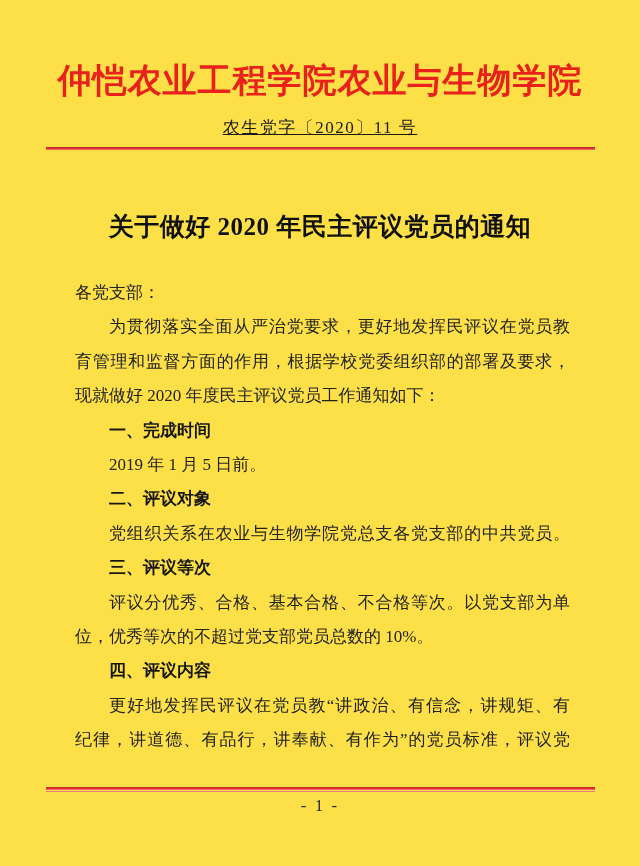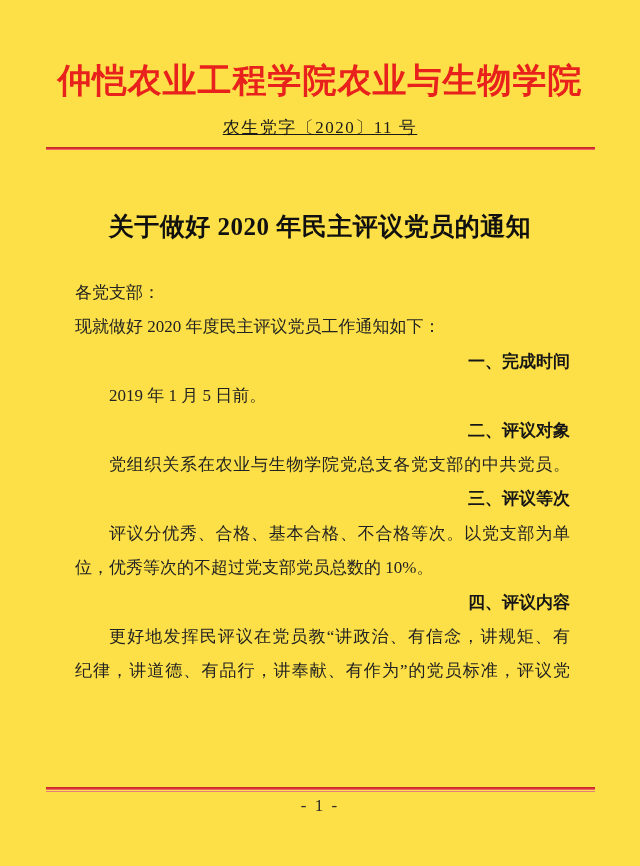--- a/index.html
+++ b/index.html
@@ -58,21 +58,20 @@
     height:34.4px;
     line-height:34.4px;
     color:#222222;
   }
   .line.indent { text-indent:34px; }
   .line.fill   { text-align:justify; text-align-last:justify; }
   .line.bold   {
     font-weight:bold;
     font-family:"Liberation Sans","DejaVu Sans",sans-serif;
     color:#161616;
-    text-align:right;
   }
   
   .page-number {
     position:absolute; top:796px; left:0; right:0;
     text-align:center;
     font-size:17px;
     letter-spacing:2px;
     color:#2a2a2a;
   }
 </style>
@@ -84,20 +83,22 @@
   <div class="inst-title">仲恺农业工程学院农业与生物学院</div>
 
   <div class="doc-number">农生党字〔2020〕11 号</div>
 
   <div class="rule rule-top"></div>
 
   <h1 class="notice-title">关于做好 2020 年民主评议党员的通知</h1>
 
   <div class="body-block">
     <div class="line">各党支部：</div>
+    <div class="line indent fill">为贯彻落实全面从严治党要求，更好地发挥民评议在党员教</div>
+    <div class="line fill">育管理和监督方面的作用，根据学校党委组织部的部署及要求，</div>
     <div class="line">现就做好 2020 年度民主评议党员工作通知如下：</div>
     <div class="line indent bold">一、完成时间</div>
     <div class="line indent">2019 年 1 月 5 日前。</div>
     <div class="line indent bold">二、评议对象</div>
     <div class="line indent fill">党组织关系在农业与生物学院党总支各党支部的中共党员。</div>
     <div class="line indent bold">三、评议等次</div>
     <div class="line indent fill">评议分优秀、合格、基本合格、不合格等次。以党支部为单</div>
     <div class="line">位，优秀等次的不超过党支部党员总数的 10%。</div>
     <div class="line indent bold">四、评议内容</div>
     <div class="line indent fill">更好地发挥民评议在党员教“讲政治、有信念，讲规矩、有</div>

